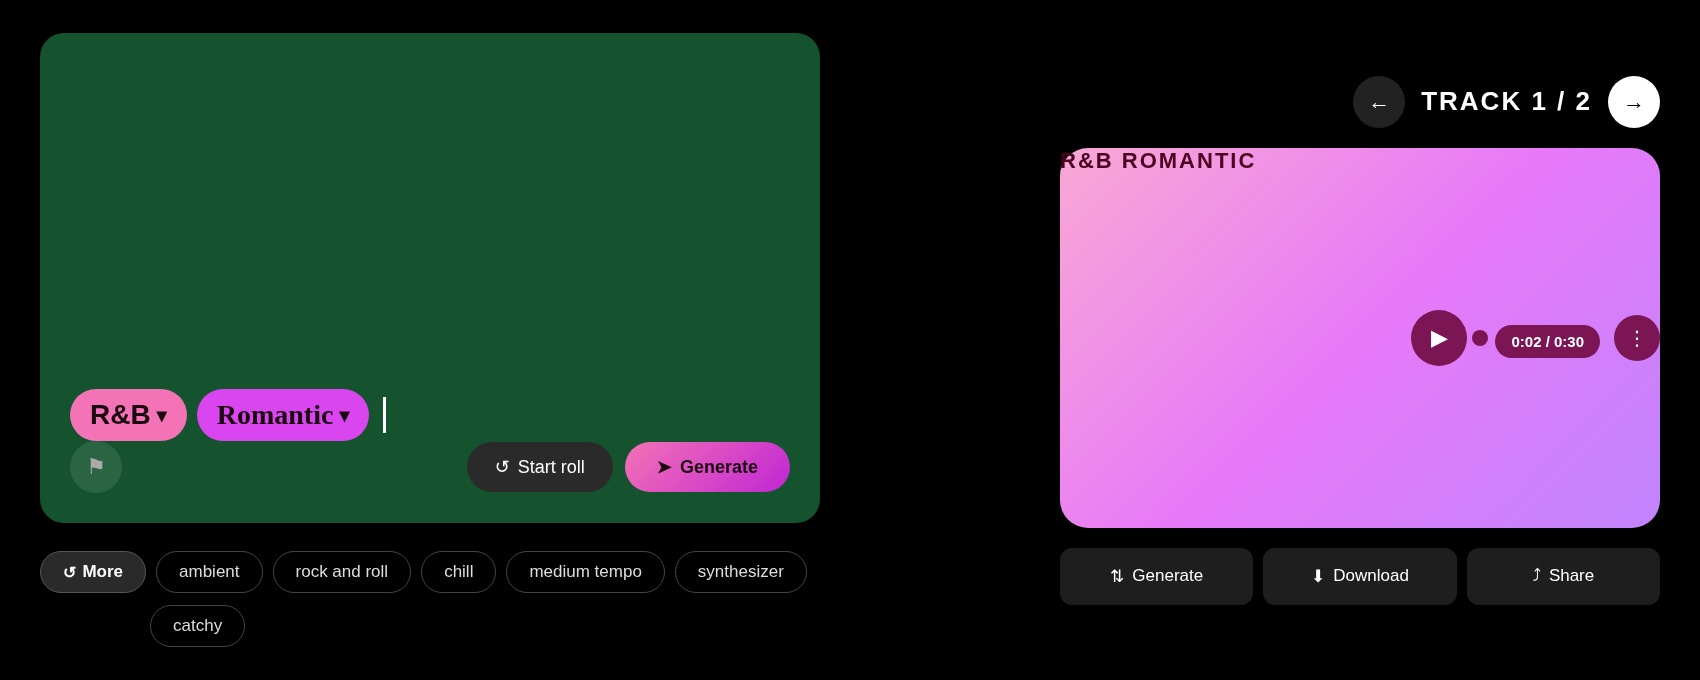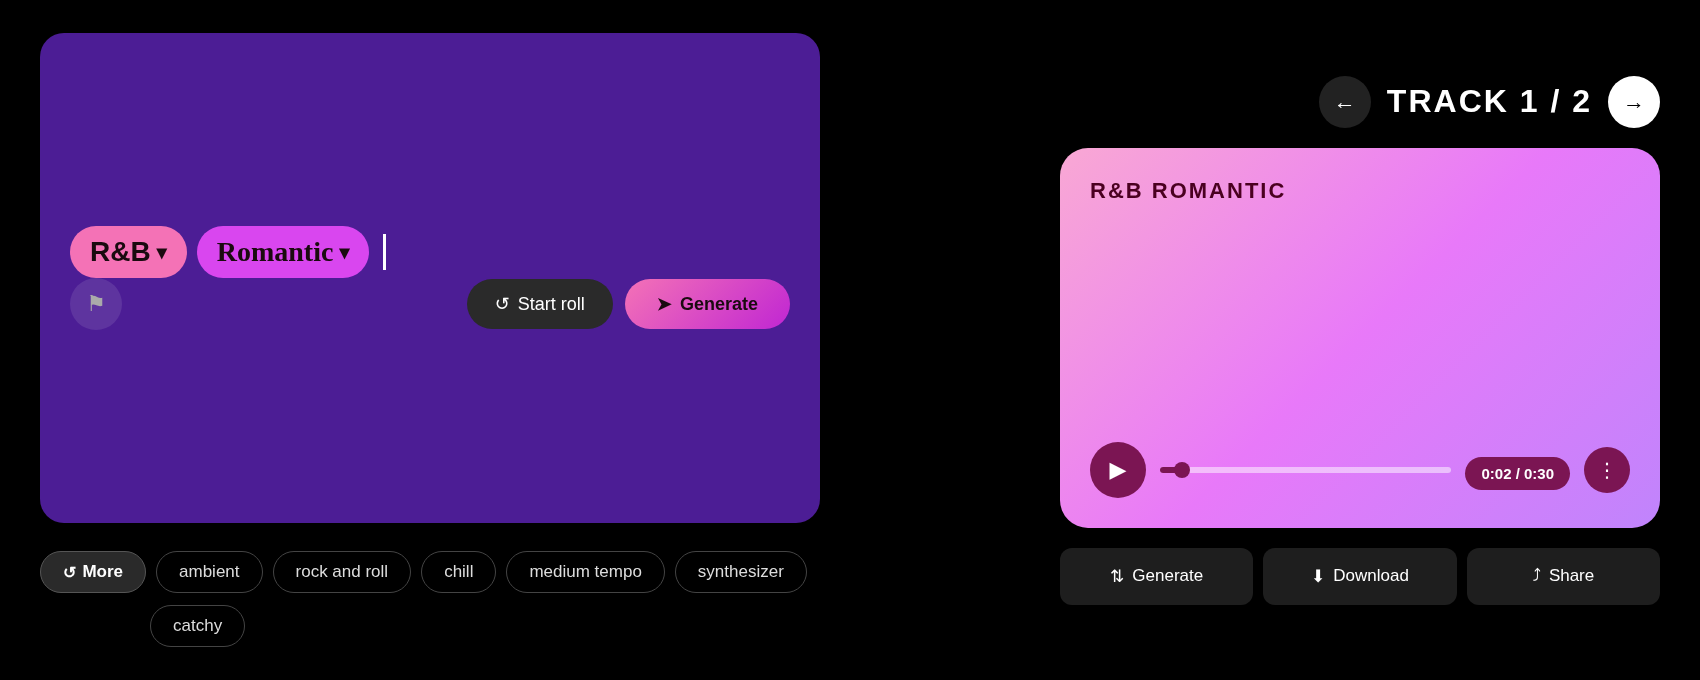--- a/index.html
+++ b/index.html
@@ -18,27 +18,27 @@
     }
 
     
     .left-panel {
       display: flex;
       flex-direction: column;
       width: 780px;
     }
 
     .prompt-area {
-      background: #4c1d95;
+      background: #14532d;
       border-radius: 24px;
       padding: 30px;
       min-height: 490px;
       display: flex;
       flex-direction: column;
-      justify-content: center;
+      justify-content: flex-end;
       position: relative;
     }
 
     .tags-row {
       display: flex;
       align-items: center;
       gap: 10px;
     }
 
     .tag-chip {
@@ -197,34 +197,32 @@
       color: #fff;
       font-size: 22px;
     }
 
     .nav-btn.active {
       background: #fff;
       color: #000;
     }
 
     .track-label {
-      font-size: 32px;
+      font-size: 26px;
       font-weight: 700;
       letter-spacing: 2px;
       color: #fff;
     }
 
     
     .player-card {
       background: linear-gradient(135deg, #f9a8d4 0%, #e879f9 50%, #c084fc 100%);
       border-radius: 28px;
-      padding: 30px;
       min-height: 380px;
       display: flex;
-      flex-direction: column;
       justify-content: space-between;
       position: relative;
     }
 
     .player-card-title {
       font-size: 22px;
       font-weight: 700;
       color: #4a0020;
       letter-spacing: 2px;
     }

